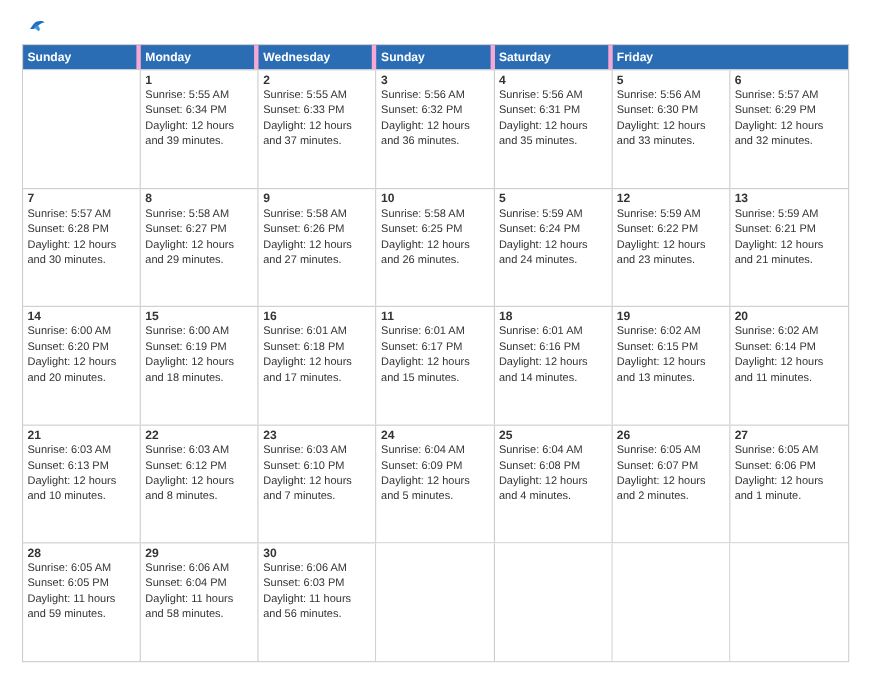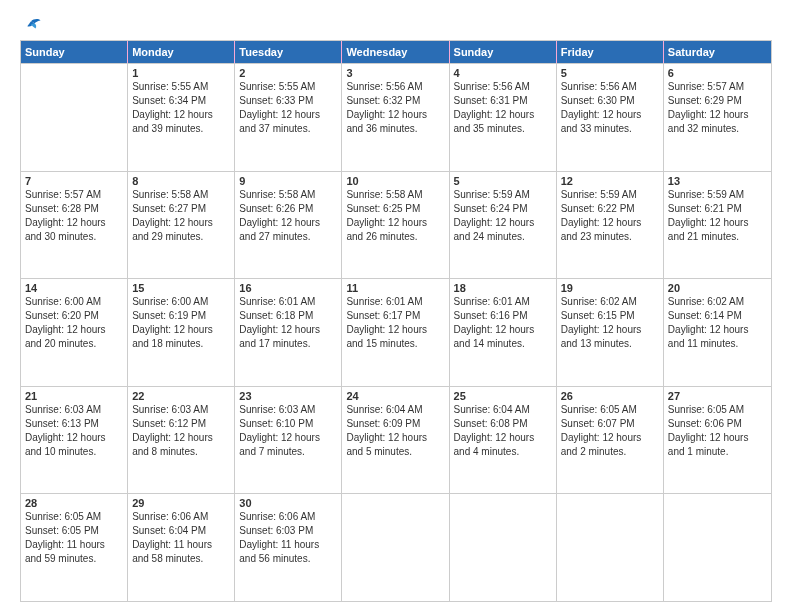--- a/index.html
+++ b/index.html
@@ -58,21 +58,21 @@
       display: grid;
       grid-template-columns: repeat(7, 1fr);
       background: #2a6db5;
     }
     .cal-header-cell {
       color: #fff;
       font-size: 11px;
       font-weight: bold;
       padding: 5px 4px;
       text-align: left;
-      border-right: 1px solid #f9a8d4;
+      border-right: 4px solid #f9a8d4;
     }
     .cal-header-cell:last-child { border-right: none; }
     .cal-body {
       flex: 1;
       display: flex;
       flex-direction: column;
     }
     .cal-row {
       display: grid;
       grid-template-columns: repeat(7, 1fr);
@@ -122,25 +122,24 @@
     <div class="title-block">
       <div class="month-title"></div>
       <div class="subtitle"></div>
     </div>
   </div>
 
   <div class="calendar">
     <div class="cal-header">
     <div class="cal-header-cell">Sunday</div>
         <div class="cal-header-cell">Monday</div>
-        <div class="cal-header-cell">Tuesday</div>
         <div class="cal-header-cell">Wednesday</div>
         <div class="cal-header-cell">Sunday</div>
+        <div class="cal-header-cell">Saturday</div>
         <div class="cal-header-cell">Friday</div>
-        <div class="cal-header-cell">Saturday</div>
       </div>
     <div class="cal-body">
     <div class="cal-row">
           <div class="cal-cell empty"></div>
           <div class="cal-cell">
             <span class="day-num">1</span>
             <div class="day-info">Sunrise: 5:55 AM<br>Sunset: 6:34 PM<br>Daylight: 12 hours<br>and 39 minutes.</div>
           </div>
           <div class="cal-cell">
             <span class="day-num">2</span>

